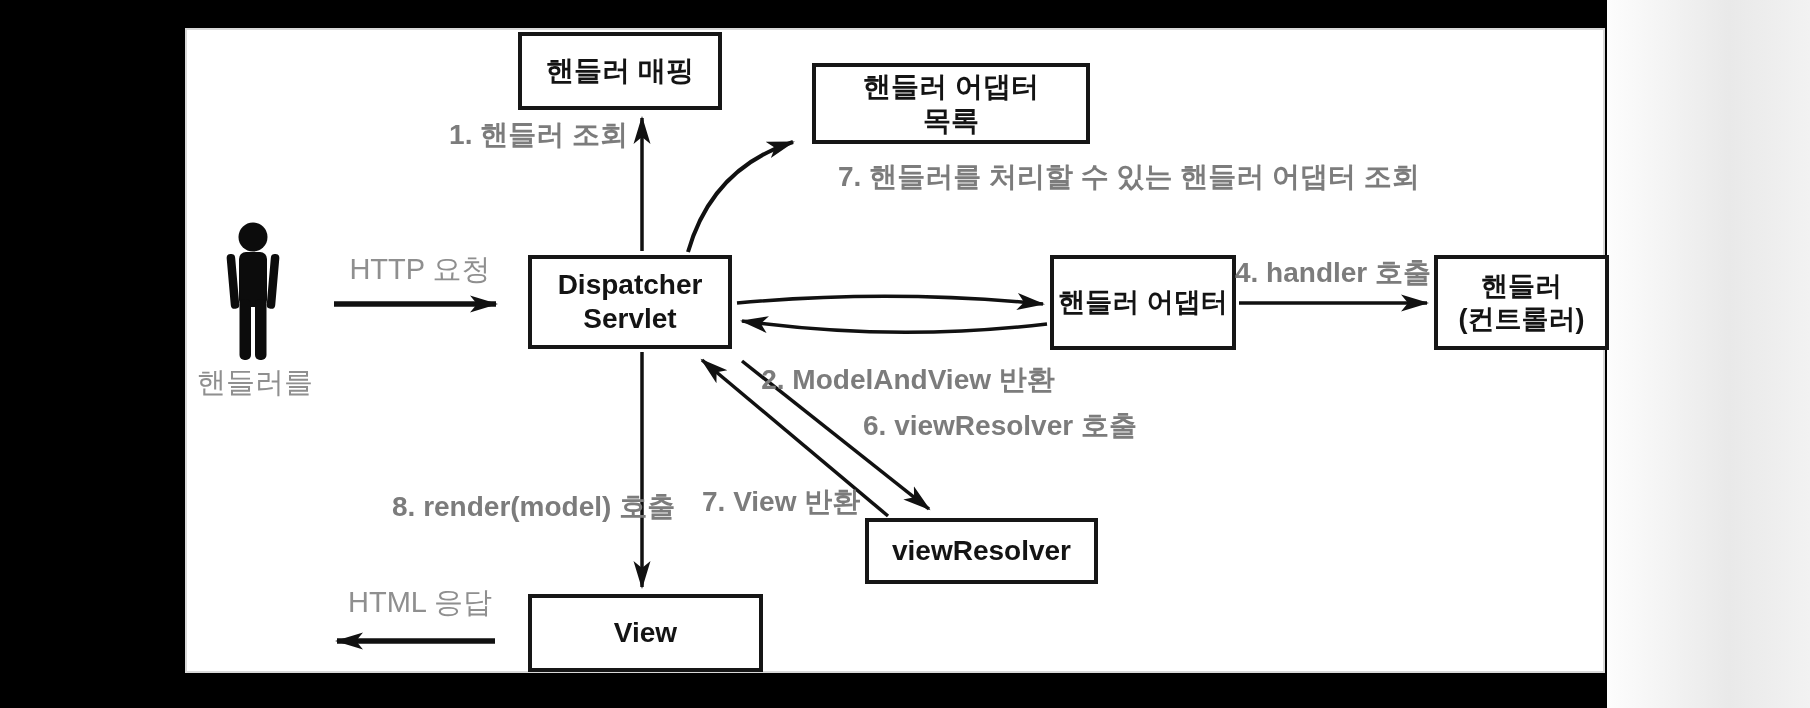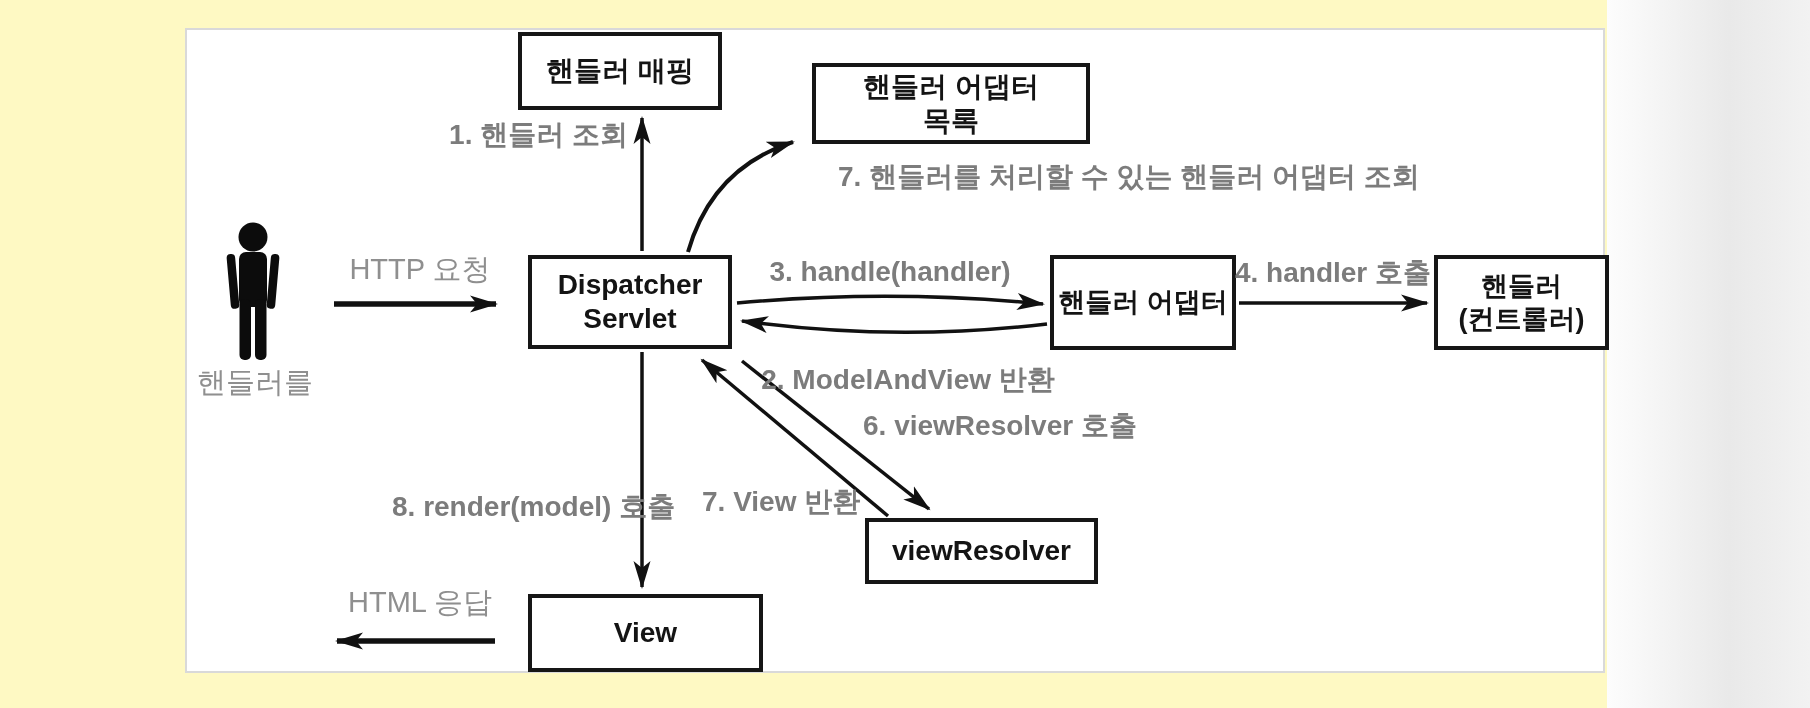--- a/index.html
+++ b/index.html
@@ -1,21 +1,21 @@
 <!DOCTYPE html>
 <html><head>
 <meta charset="utf-8">
 <style>
   html, body { margin: 0; padding: 0; background: #ffffff; }
   #canvas {
     position: relative;
     width: 1810px;
     height: 708px;
     overflow: hidden;
-    background: #fef9c3;
+    background: #000000;
     font-family: "Liberation Sans", sans-serif;
   }
   #frame {
     position: absolute;
     left: 185px; top: 28px;
     width: 1420px; height: 645px;
     background: #ffffff;
     border: 2px solid #d9d9d9;
     box-sizing: border-box;
   }
@@ -139,21 +139,20 @@
   </div>
 
   <div class="box" style="left:528px; top:594px; width:235px; height:78px;">
     <span>View</span>
   </div>
 
   <div class="step-label" style="left:420px; top:116px; width:208px; text-align:right;">1. 핸들러 조회</div>
 
   <div class="step-label" style="left:838px; top:158px;">7. 핸들러를 처리할 수 있는 핸들러 어댑터 조회</div>
 
-  <div class="step-label centerx" style="left:890px; top:256px;">3. handle(handler)</div>
 
   <div class="step-label centerx" style="left:1333px; top:254px;">4. handler 호출</div>
 
   <div class="step-label centerx" style="left:908px; top:361px;">2. ModelAndView 반환</div>
 
   <div class="step-label" style="left:863px; top:407px;">6. viewResolver 호출</div>
 
   <div class="step-label" style="left:702px; top:483px;">7. View 반환</div>
 
   <div class="step-label" style="left:392px; top:488px; width:240px; text-align:right;">8. render(model) 호출</div>

